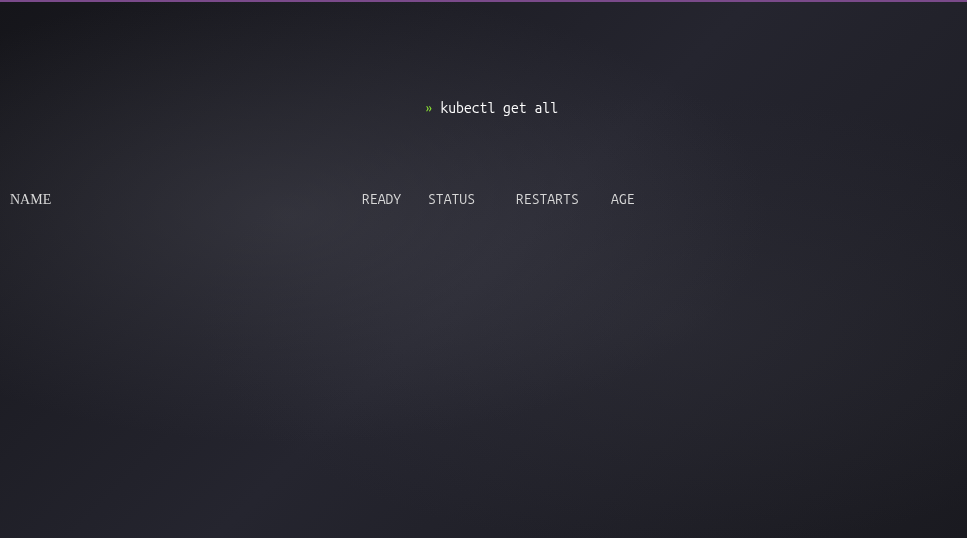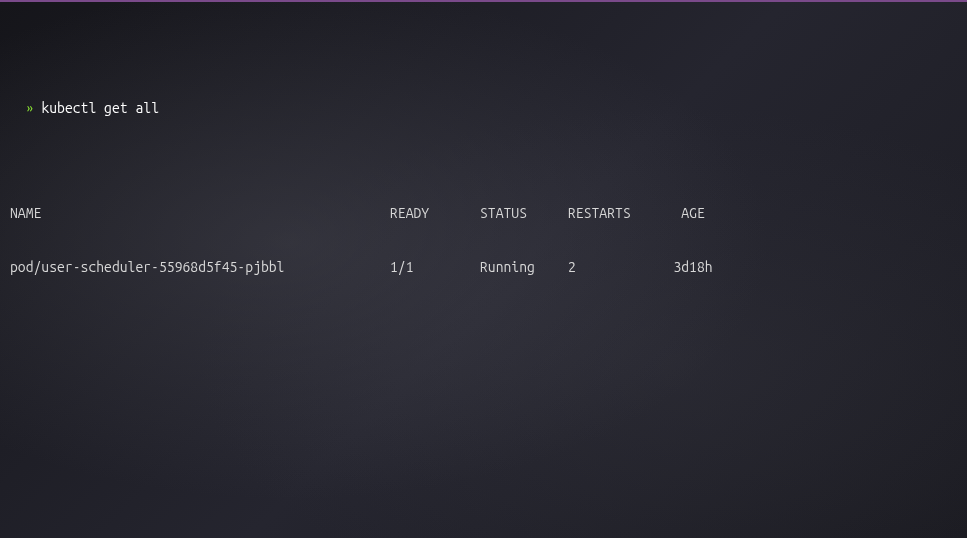--- a/index.html
+++ b/index.html
@@ -17,56 +17,56 @@
       font-family: "Ubuntu Mono", "DejaVu Sans Mono", Consolas, monospace;
       font-size: 14px;
       line-height: 1.3;
       padding: 6px 10px;
       min-height: 538px;
       width: 967px;
       border-top: 2px solid #7a4a8a;
       white-space: pre;
     }
     .prompt-line {
-      margin-bottom: 14px;
+      margin-bottom: 0;
+      text-align: center;
     }
     .prompt-sym {
       color: #8ae234;
     }
     .cmd {
       color: #ffffff;
     }
     .section {
       margin-bottom: 14px;
     }
     .row {
       display: block;
     }
     .cell {
       display: inline-block;
     }
     
-    .pods .c0 { width: 352px; }
-    .pods .c1 { width: 66px; margin-left: 28px; }
-    .pods .c2 { width: 88px; margin-left: 24px; }
+    .pods .c0 { width: 352px; font-family: Liberation Serif, serif; }
+    .pods .c1 { width: 66px; }
+    .pods .c2 { width: 88px; }
     .pods .c3 { width: 95px; }
-    .pods .c4 { width: 60px; text-align: center; }
+    .pods .c4 { width: 60px; }
   </style>
 </head>
 <body>
 
 
 
 <div class="prompt-line">
   <span class="prompt-sym">»</span> <span class="cmd">kubectl get all</span>
 </div>
 
 <div class="section pods">
   <div class="row"><span class="cell c0">NAME</span><span class="cell c1">READY</span><span class="cell c2">STATUS</span><span class="cell c3">RESTARTS</span><span class="cell c4">AGE</span></div>
-  <div class="row"><span class="cell c0">pod/user-scheduler-55968d5f45-pjbbl</span><span class="cell c1">1/1</span><span class="cell c2">Running</span><span class="cell c3">2</span><span class="cell c4">3d18h</span></div>
 </div>
 
 
 
 
 
 
 
 
 

